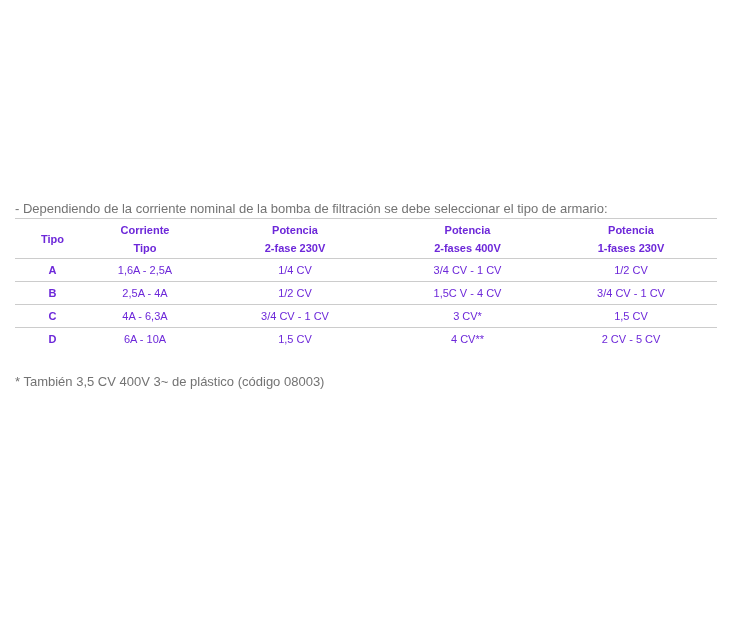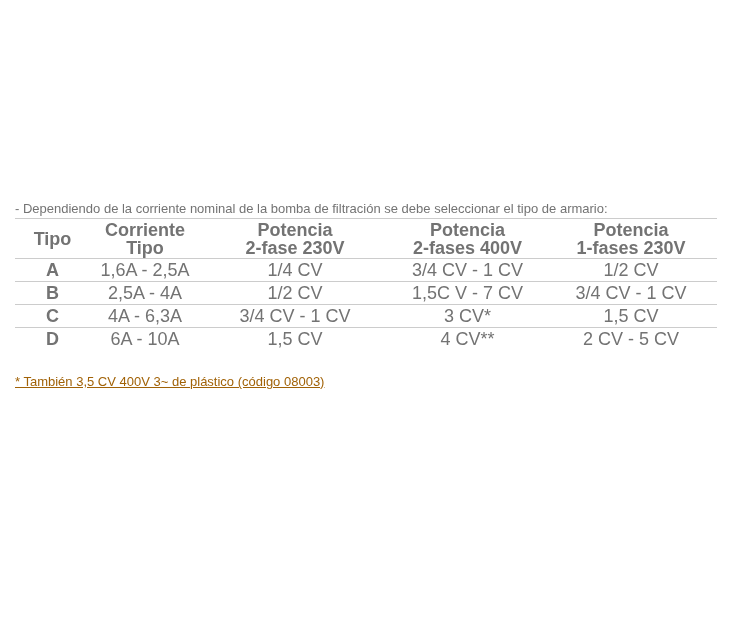--- a/index.html
+++ b/index.html
@@ -26,22 +26,22 @@
     margin-top: 8px;
   }
   table.selection-table {
     position: absolute;
     left: 15px;
     top: 218px;
     width: 702px;
     border-collapse: collapse;
     table-layout: fixed;
     border-top: 1px solid #cccccc;
-    font-size: 18px;
-    color: #737373;
+    font-size: 11px;
+    color: #6d28d9;
   }
   table.selection-table col.c-tipo  { width: 75px; }
   table.selection-table col.c-rango { width: 110px; }
   table.selection-table col.c-p1    { width: 190px; }
   table.selection-table col.c-p2    { width: 155px; }
   table.selection-table col.c-p3    { width: 172px; }
   table.selection-table th {
     font-weight: bold;
     height: 39px;
     padding: 0;
@@ -61,22 +61,21 @@
   }
   table.selection-table td.tipo-cell {
     font-weight: bold;
   }
   .footnotes {
     position: absolute;
     left: 15px;
     top: 372px;
     font-size: 13px;
     line-height: 19px;
-    color: #a16207;
-    text-decoration: underline;
+    color: #737373;
   }
   .footnotes div { height: 19px; }
 </style>
 </head>
 <body>
 
 <div class="intro">- Dependiendo de la corriente nominal de la bomba de filtración se debe seleccionar el tipo de armario:</div>
 
 <table class="selection-table">
   <colgroup>
@@ -114,21 +113,21 @@
       <td class="tipo-cell">A</td>
       <td>1,6A - 2,5A</td>
       <td>1/4 CV</td>
       <td>3/4 CV - 1 CV</td>
       <td>1/2 CV</td>
     </tr>
     <tr>
       <td class="tipo-cell">B</td>
       <td>2,5A - 4A</td>
       <td>1/2 CV</td>
-      <td>1,5C V - 7 CV</td>
+      <td>1,5C V - 4 CV</td>
       <td>3/4 CV - 1 CV</td>
     </tr>
     <tr>
       <td class="tipo-cell">C</td>
       <td>4A - 6,3A</td>
       <td>3/4 CV - 1 CV</td>
       <td>3 CV*</td>
       <td>1,5 CV</td>
     </tr>
     <tr>

